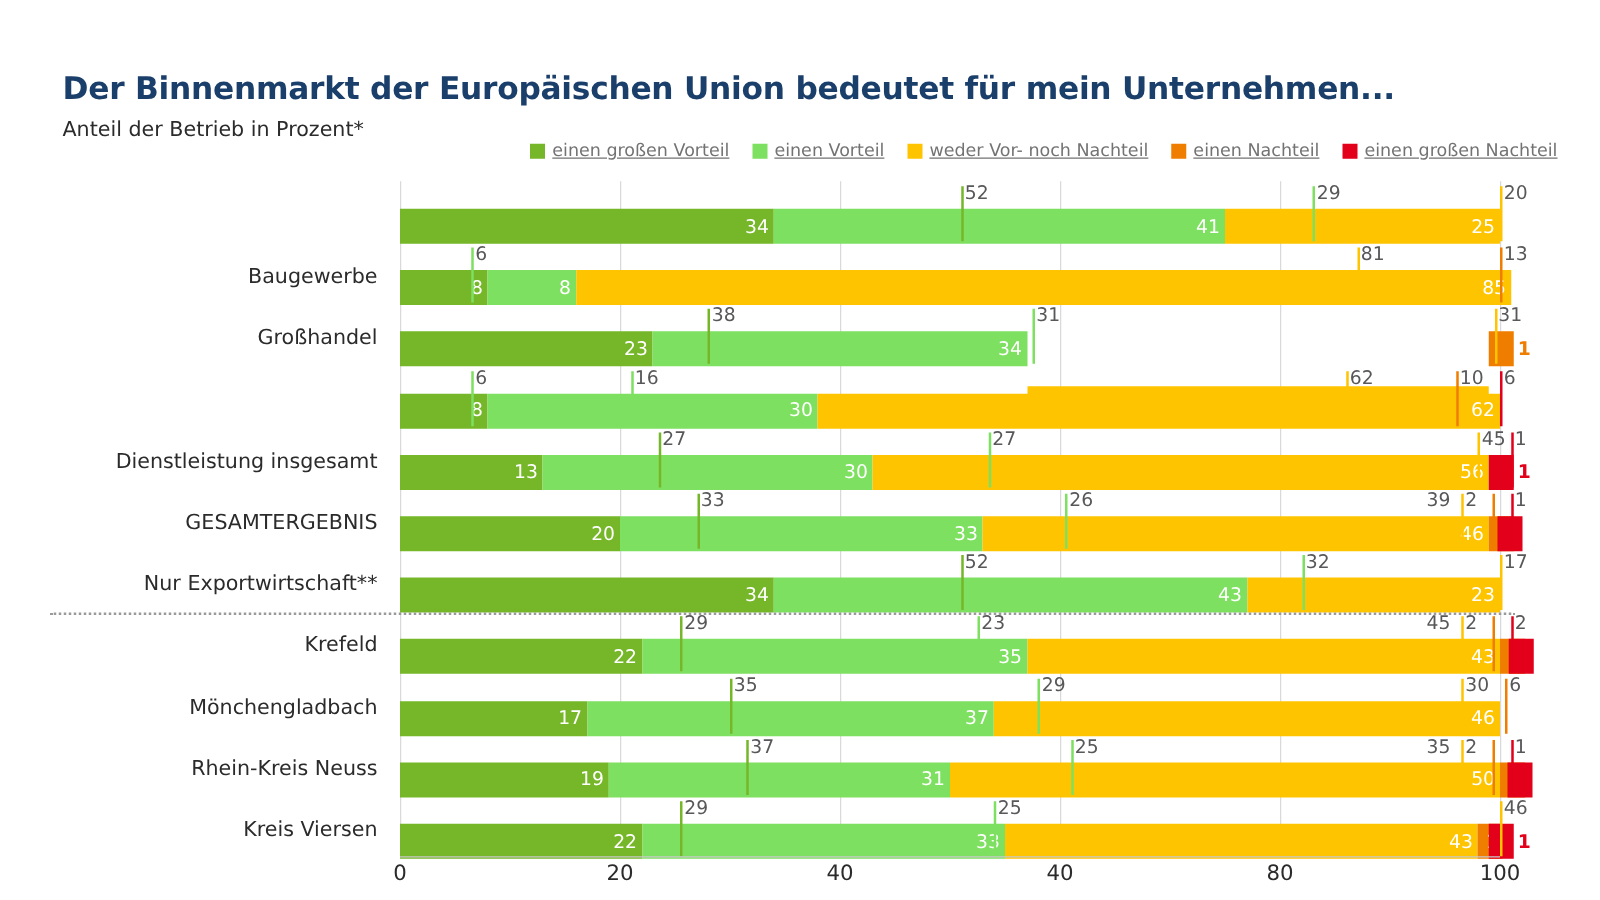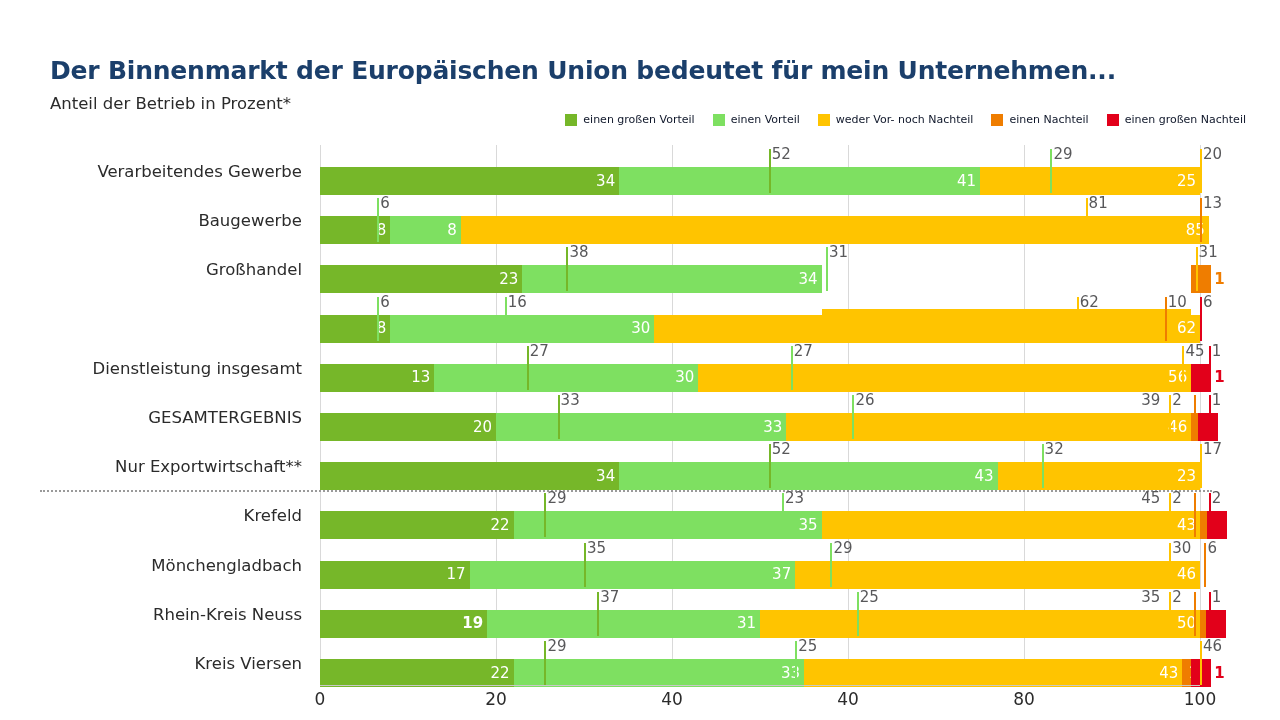--- a/index.html
+++ b/index.html
@@ -24,21 +24,21 @@
     font-size:16.5px;color:#2b2b2b;white-space:nowrap;
   }
 
   
   .legend{
     position:absolute;right:34px;top:113px;
     display:flex;align-items:center;gap:18px;
   }
   .legend-item{display:flex;align-items:center;gap:6px;}
   .legend-swatch{width:12px;height:12px;display:block;flex:none;}
-  .legend-label{font-size:11px;color:#0f172a;white-space:nowrap;}
+  .legend-label{font-size:14px;color:#737373;white-space:nowrap;text-decoration:underline;}
 
   
   #plot{
     position:absolute;
     left:320px;top:145px;
     width:880px;height:540px;
   }
   .gridline{
     position:absolute;top:0;bottom:0;width:1px;
     background:#d9d9d9;
@@ -131,21 +131,20 @@
     <div id="gridlines">
         <div class="gridline" style="left: 0px;"></div>
         <div class="gridline" style="left: 176px;"></div>
         <div class="gridline" style="left: 352px;"></div>
         <div class="gridline" style="left: 528px;"></div>
         <div class="gridline" style="left: 704px;"></div>
         <div class="gridline" style="left: 880px;"></div>
       </div>
     <div class="rows" id="rows">
         <div class="row" style="top: 2px; height: 49.2px;">
-          <div class="row-label">Verarbeitendes Gewerbe</div>
           <div class="bar">
             <div class="seg" style="left: 0px; width: 299.2px; background: rgb(118, 183, 41);">
               <span class="seg-label">34</span>
             </div>
             <div class="seg" style="left: 299.2px; width: 360.8px; background: rgb(126, 224, 97);">
               <span class="seg-label">41</span>
             </div>
             <div class="seg" style="left: 660px; width: 220px; background: rgb(255, 196, 0);">
               <span class="seg-label">25</span>
             </div>
@@ -372,21 +371,21 @@
           <div class="tick" style="left: 849.2px; background: rgb(255, 196, 0);">
             <span class="tick-val">30</span>
           </div>
           <div class="tick" style="left: 884.4px; background: rgb(239, 125, 0);">
             <span class="tick-val">6</span>
           </div>
         </div>
         <div class="row" style="top: 444.8px; height: 49.2px;">
           <div class="row-label">Rhein-Kreis Neuss</div>
           <div class="bar">
-            <div class="seg" style="left: 0px; width: 167.2px; background: rgb(118, 183, 41); font-weight: bold;">
+            <div class="seg" style="left: 0px; width: 167.2px; background: rgb(118, 183, 41);">
               <span class="seg-label">19</span>
             </div>
             <div class="seg" style="left: 167.2px; width: 272.8px; background: rgb(126, 224, 97);">
               <span class="seg-label">31</span>
             </div>
             <div class="seg" style="left: 440px; width: 440px; background: rgb(255, 196, 0);">
               <span class="seg-label">50</span>
             </div>
             <div class="seg" style="left: 880px; width: 6.16px; background: rgb(239, 125, 0);"></div>
             <div class="seg" style="left: 886.16px; width: 6.16px; background: rgb(226, 0, 26);"></div>

